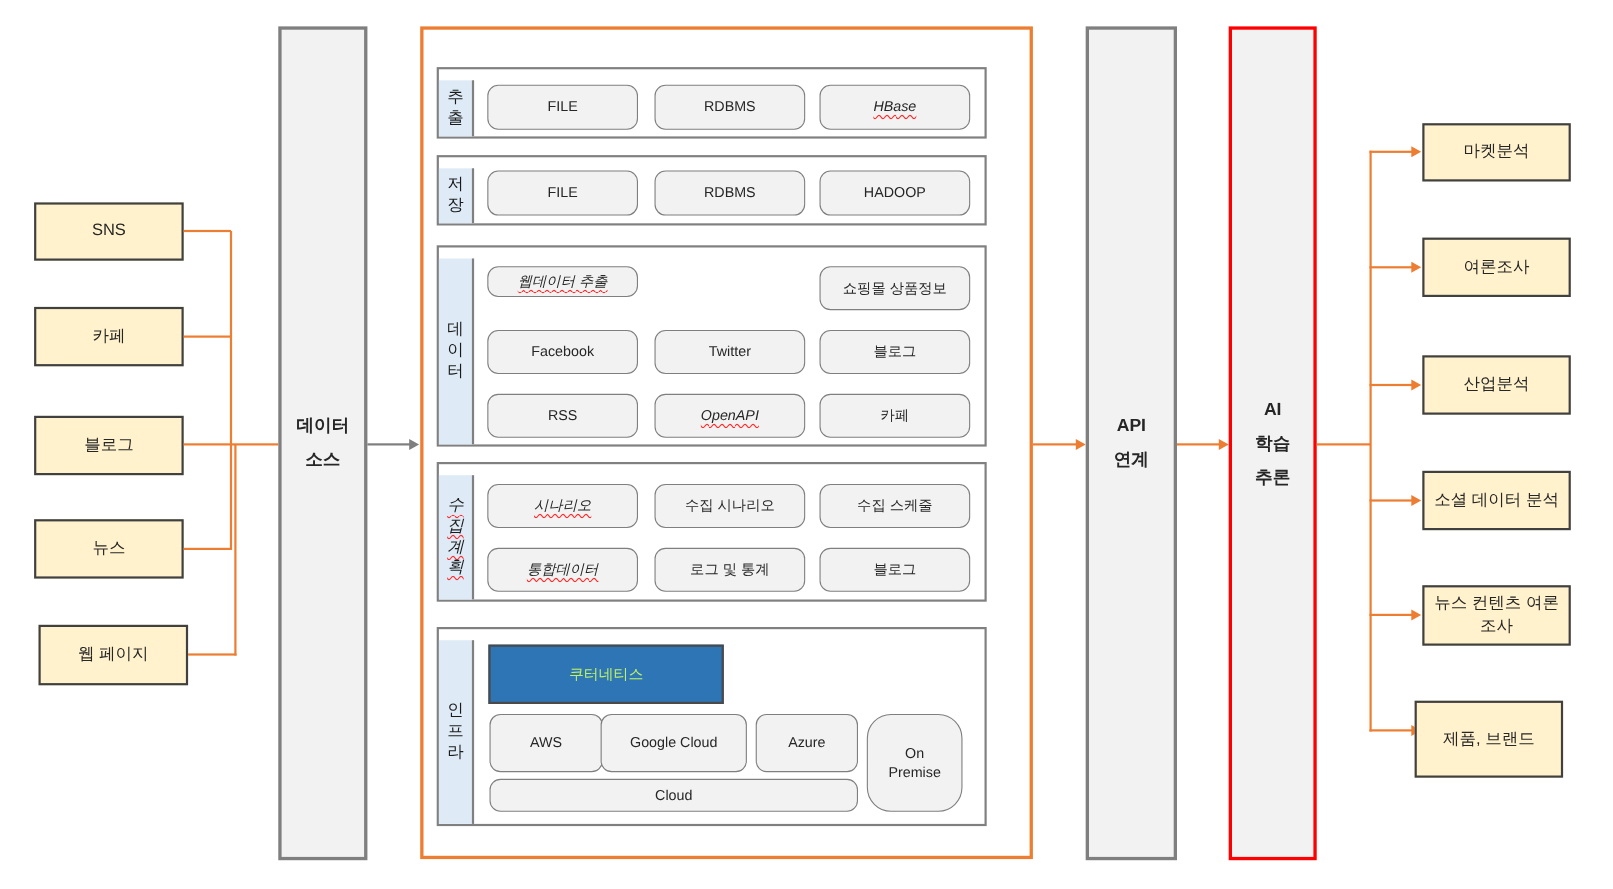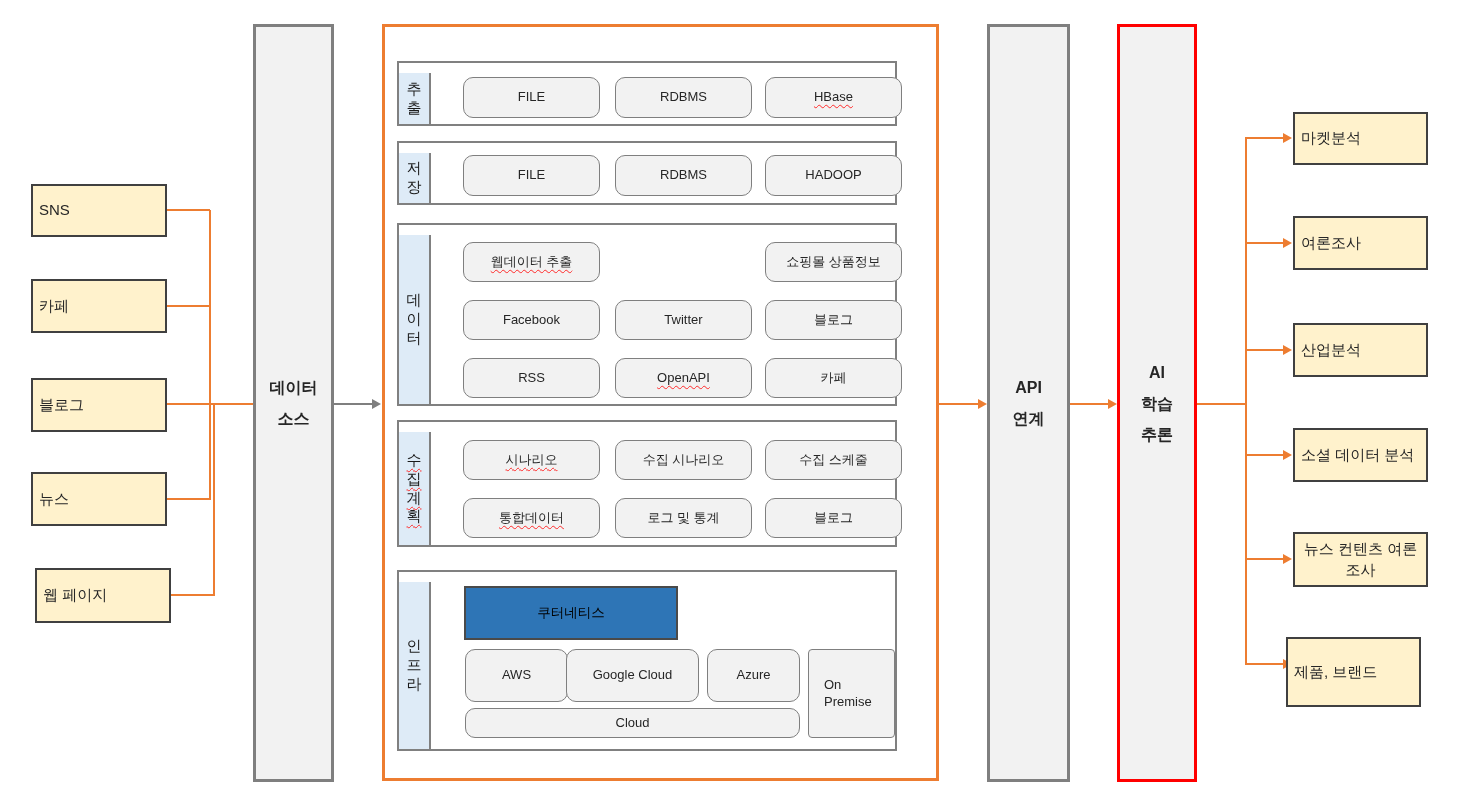--- a/index.html
+++ b/index.html
@@ -12,21 +12,21 @@
     --border-gray:#7F7F7F;
     --border-dark:#404040;
   }
   html,body{margin:0;padding:0;background:#fff;}
   body{font-family:"Liberation Sans","DejaVu Sans",sans-serif;color:#262626;}
   .canvas{position:relative;width:1466px;height:808px;background:#fff;overflow:hidden;}
   .abs{position:absolute;box-sizing:border-box;}
 
   
   .ybox{background:var(--box-yellow);border:2px solid var(--border-dark);
-        display:flex;align-items:center;
+        display:flex;align-items:center;justify-content:center;
         font-size:15px;line-height:1.35;text-align:center;padding:2px 6px;}
 
   
   .pillar{background:var(--box-gray);border:3px solid var(--border-gray);
           display:flex;flex-direction:column;align-items:center;justify-content:center;
           font-size:16px;font-weight:700;}
   .pillar span{display:block;text-align:center;line-height:31px;}
   .pillar.red{border-color:var(--alert-red);}
 
   
@@ -35,38 +35,38 @@
   
   .prow{background:#fff;border:2px solid #808080;}
   .rowlabel{position:absolute;left:0;top:0;bottom:0;width:30px;background:var(--label-blue);
             border-right:2px solid #808080;display:flex;align-items:center;justify-content:center;
             font-size:15px;color:#1a1a1a;margin-top:10px;}
   .rowlabel span{display:inline-block;width:1.15em;word-break:break-all;line-height:1.25;text-align:center;}
 
   
   .item{background:var(--box-gray);border:1.5px solid var(--border-gray);border-radius:10px;
         display:flex;align-items:center;justify-content:center;font-size:13px;color:#262626;
-        line-height:1.3;margin-left:20px;}
-  .item.big-radius{border-radius:4px;}
+        text-align:center;line-height:1.3;}
+  .item.big-radius{border-radius:22px;}
 
   
   .blue{background:var(--platform-blue);border:2px solid #4a4a4a;border-radius:0;
-        color:#000000;font-size:13.5px;}
+        color:#bef264;font-size:13.5px;}
 
   
   .hline{height:2px;background:var(--accent-orange);}
   .vline{width:2px;background:var(--accent-orange);}
   .hline.gray{background:var(--border-gray);}
   .ah{width:0;height:0;border-top:5px solid transparent;border-bottom:5px solid transparent;
       border-left:9px solid var(--accent-orange);}
   .ah.gray{border-left-color:var(--border-gray);}
 
   
   .sq{text-decoration:underline wavy #ff2a2a;text-decoration-thickness:1px;
-      text-underline-offset:3px;text-decoration-skip-ink:none;}
+      text-underline-offset:3px;text-decoration-skip-ink:none;font-style:italic;}
 </style>
 </head>
 <body>
 
 <div class="canvas">
 
   <div class="ybox abs" style="left:31px;top:184px;width:136px;height:53px">
     <span>SNS</span>
   </div>
   <div class="ybox abs" style="left:31px;top:279px;width:136px;height:54px">
@@ -127,21 +127,21 @@
       </div>
       <div class="item abs" style="left:346px;top:12px;width:137px;height:41px">
         <span>HADOOP</span>
       </div>
     </div>
 
     <div class="prow abs" style="left:12px;top:196px;width:500px;height:183px">
       <div class="rowlabel">
         <span>데이터</span>
       </div>
-      <div class="item abs" style="left:44px;top:17px;width:137px;height:40px">
+      <div class="item abs" style="left:44px;top:17px;width:137px;height:28px">
         <span class="sq">웹데이터 추출</span>
       </div>
       <div class="item abs" style="left:346px;top:17px;width:137px;height:40px">
         <span>쇼핑몰 상품정보</span>
       </div>
       <div class="item abs" style="left:44px;top:75px;width:137px;height:40px">
         <span>Facebook</span>
       </div>
       <div class="item abs" style="left:196px;top:75px;width:137px;height:40px">
         <span>Twitter</span>

